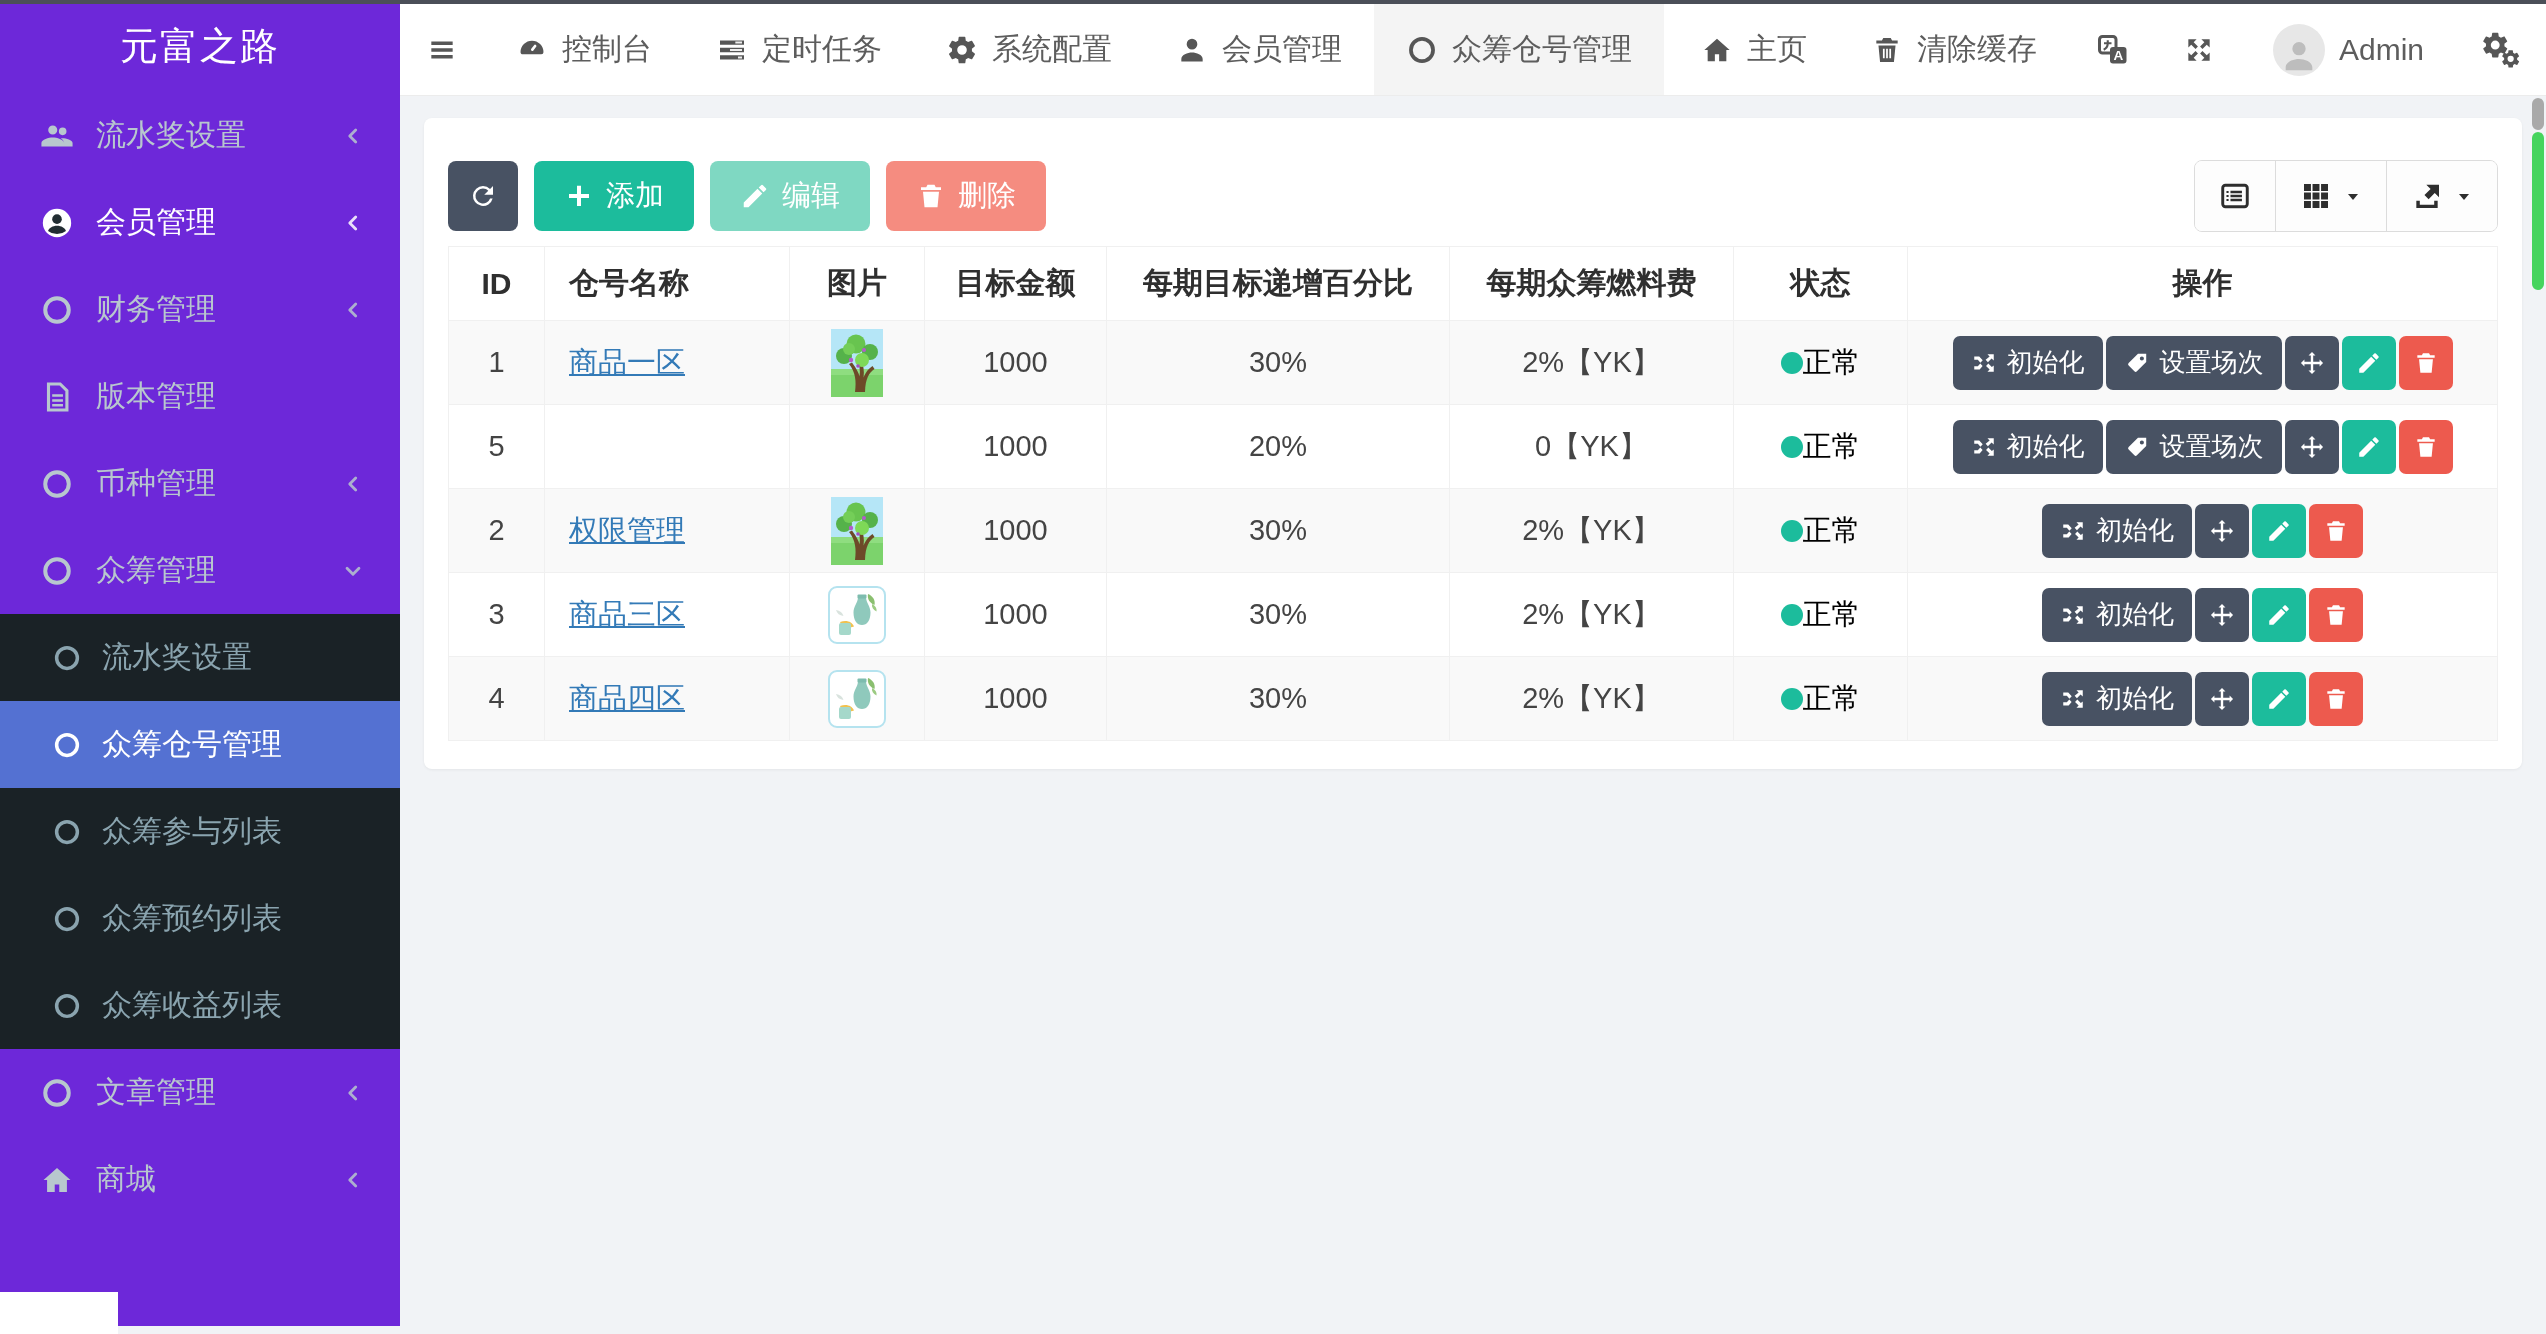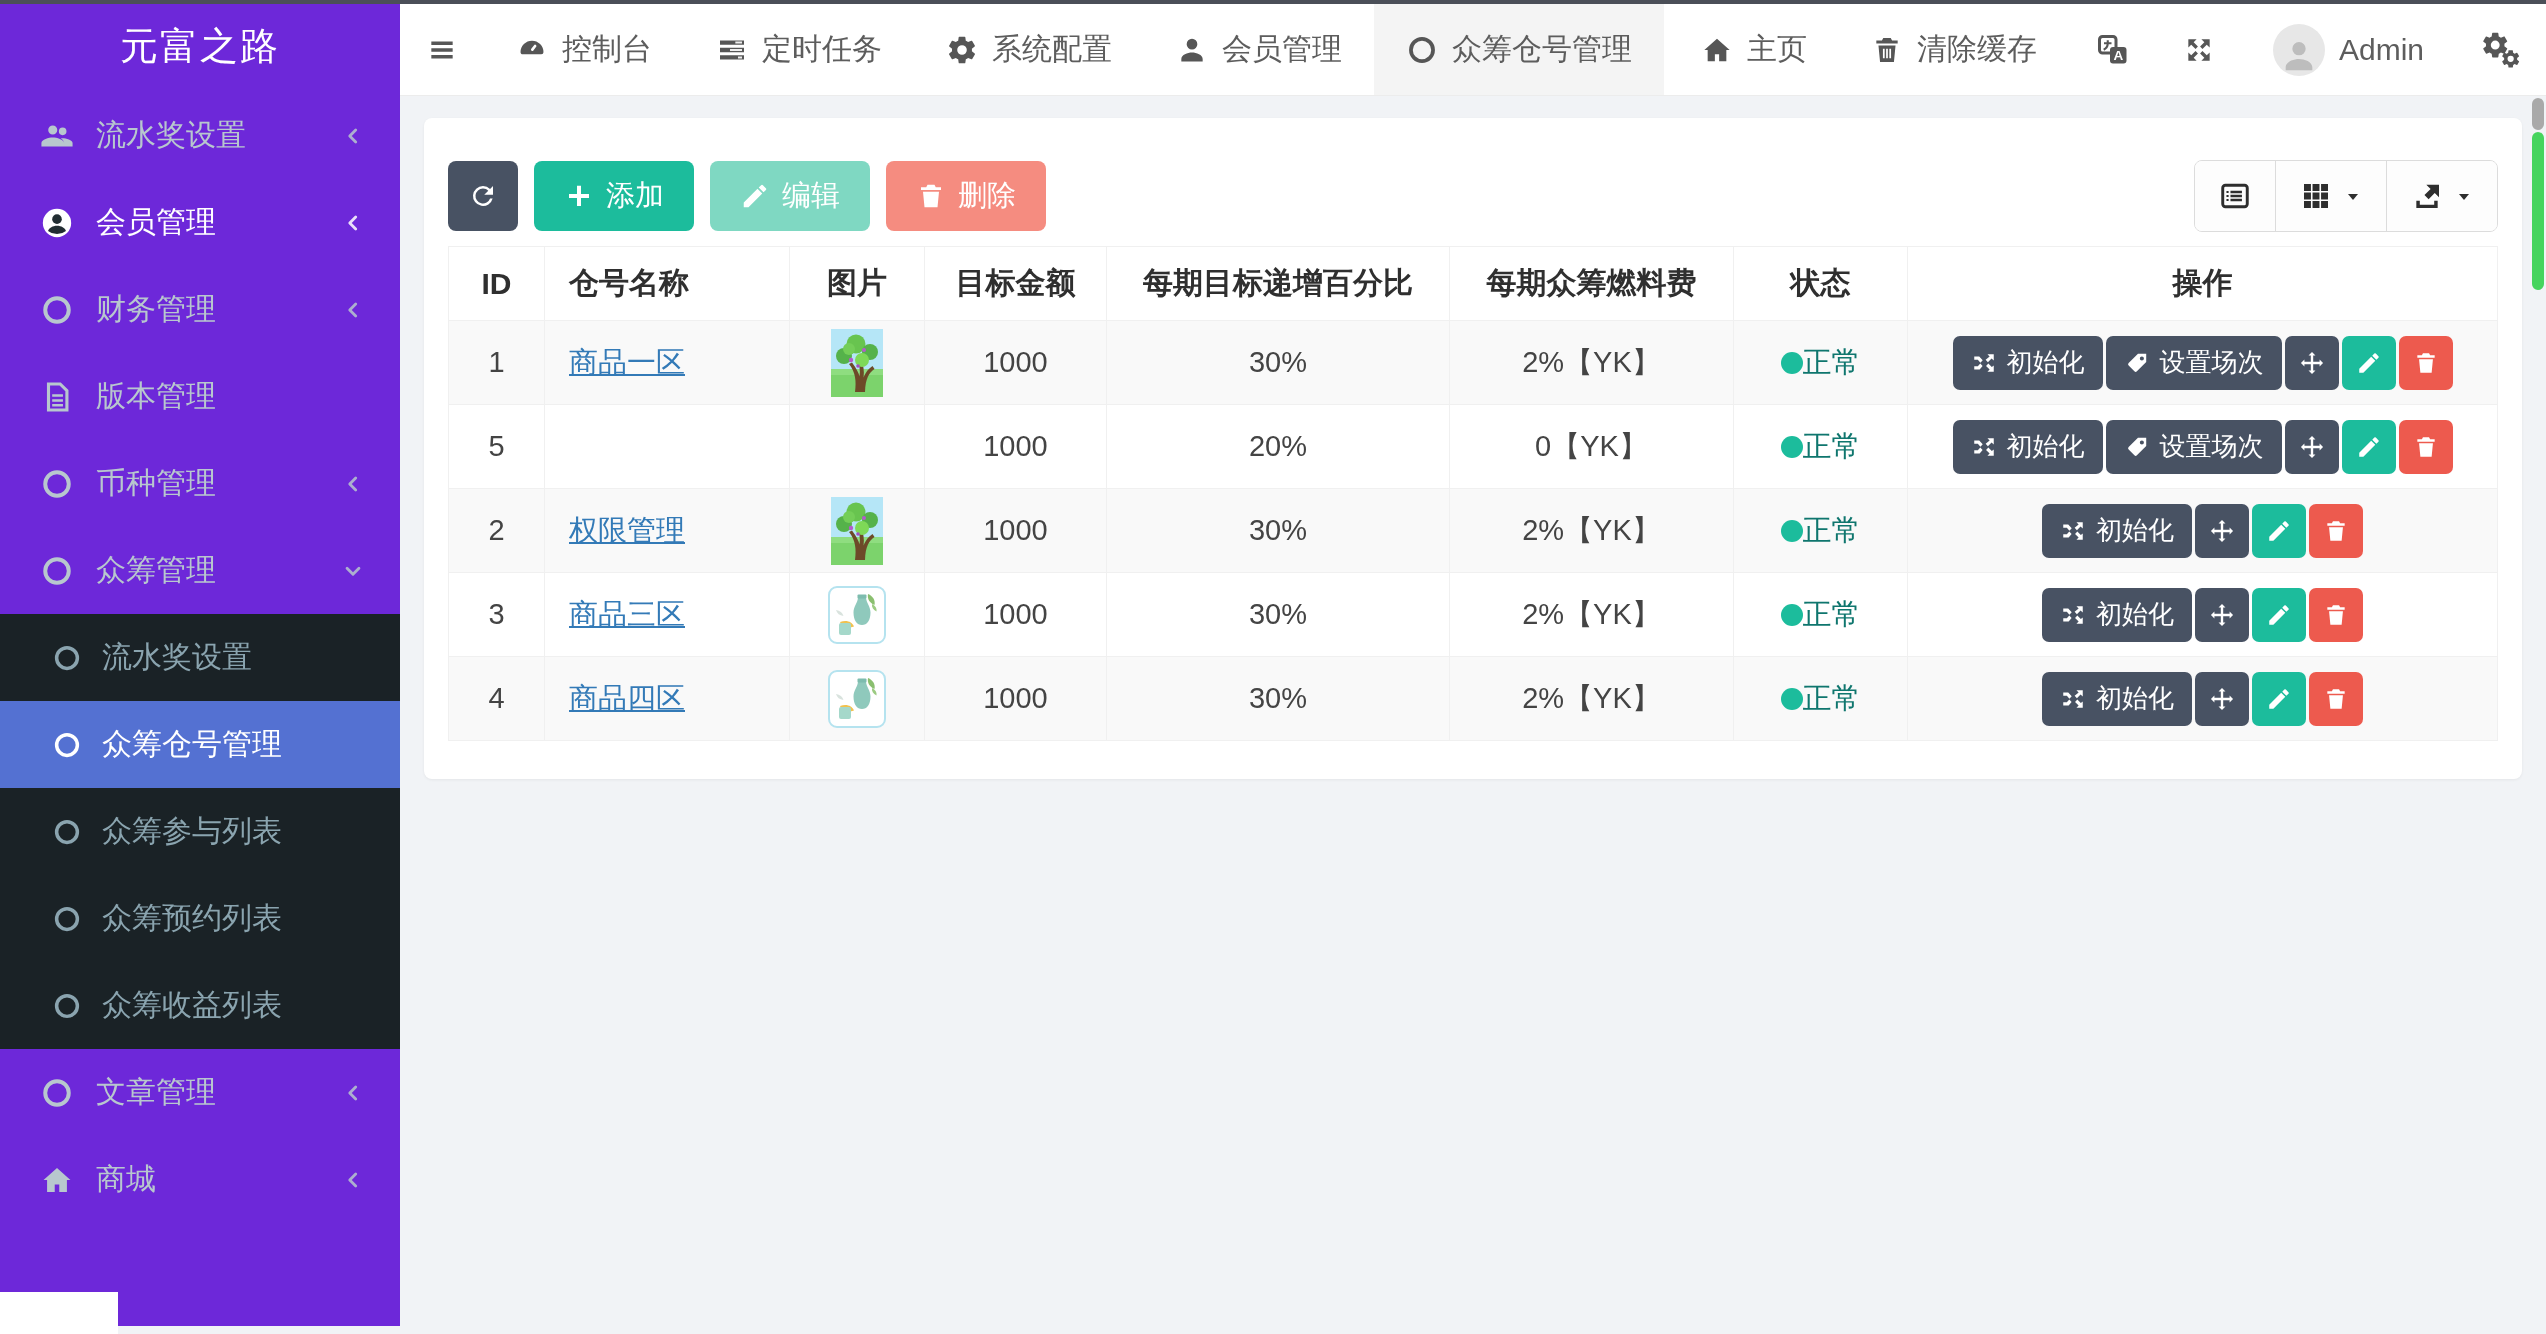--- a/index.html
+++ b/index.html
@@ -29,21 +29,21 @@
   .nav-item.active { background:#f4f4f4; }
   .nav-item.icon-only { padding:0 26px; }
   .nav-right { margin-left:auto; display:flex; align-items:stretch; }
   .avatar { width:52px; height:52px; border-radius:50%; background:#e7e7e7; display:flex; align-items:flex-end; justify-content:center; overflow:hidden; }
   .avatar svg { width:40px; height:40px; color:#bdbdbd; }
   .burger { padding:0 36px; }
 
   
   .content { position:absolute; left:400px; top:92px; width:2146px; height:1242px; background:#f1f3f6; }
   .card { margin:26px 24px; background:#ffffff; border-radius:8px; box-shadow:0 1px 3px rgba(0,0,0,.06);
-    padding:42px 24px 38px 24px; position:relative; min-height:636px; }
+    padding:42px 24px 28px 24px; position:relative; min-height:636px; }
 
   .toolbar { display:flex; align-items:center; margin-bottom:14px; }
   .btn { display:inline-flex; align-items:center; justify-content:center; gap:12px; height:70px;
     border:none; border-radius:8px; color:#fff; font-size:29px; padding:0 30px; margin-right:16px; cursor:pointer;
     font-family:inherit; }
   .btn .ic { width:30px; height:30px; }
   .btn-refresh { width:70px; padding:0; background:#485263; }
   .btn-add { background:#1cbc9c; }
   .btn-edit { background:#7fd8c2; cursor:default; }
   .btn-del { background:#f58c80; cursor:default; }
@@ -55,21 +55,21 @@
 
   
   table { width:100%; border-collapse:collapse; table-layout:fixed; }
   th, td { border:1px solid #f0f0f0; }
   th { height:74px; font-size:30px; color:#2f2f2f; font-weight:bold; text-align:center; background:#fff; }
   td { height:84px; font-size:29px; color:#444; text-align:center; }
   th.col-name, td.col-name { text-align:left; padding-left:24px; }
   tr.stripe td { background:#f9f9f9; }
   a.rowlink { color:#337ab7; text-decoration:underline; cursor:pointer; }
   .thumb { display:inline-block; vertical-align:middle; }
-  .status { display:inline-flex; align-items:center; gap:0; color:#0f766e; }
+  .status { display:inline-flex; align-items:center; gap:0; color:#000000; }
   .dot { width:22px; height:22px; border-radius:50%; background:#1cbc9c; }
   .ops { display:flex; align-items:center; justify-content:center; gap:3px; }
   .abtn { display:inline-flex; align-items:center; justify-content:center; gap:10px; height:54px; border:none;
     border-radius:7px; color:#fff; font-size:26px; padding:0 18px; cursor:pointer; font-family:inherit; }
   .abtn .ic { width:26px; height:26px; }
   .abtn.dark { background:#485263; }
   .abtn.green { background:#1cbc9c; width:54px; padding:0; }
   .abtn.red { background:#ed5a4e; width:54px; padding:0; }
   .abtn.sq { width:54px; padding:0; }
 

